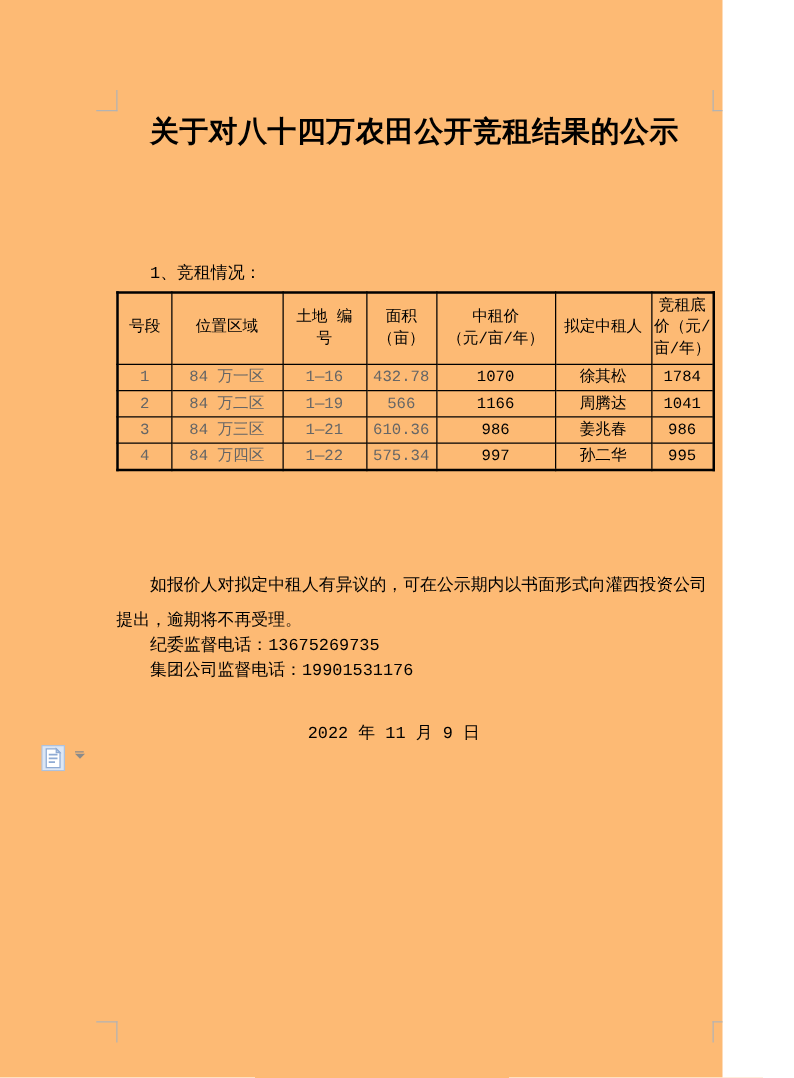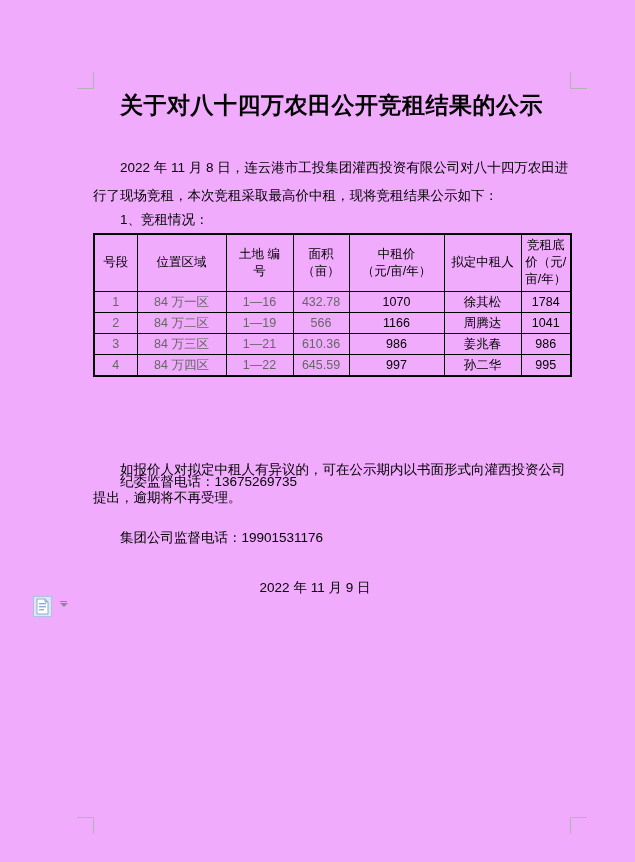--- a/index.html
+++ b/index.html
@@ -1,22 +1,22 @@
 <!DOCTYPE html>
 <html><head>
 <meta charset="utf-8">
 <style>
   html, body { margin: 0; padding: 0; background: #ffffff; }
   .page {
     position: relative;
-    width: 635px;
+    width: 578px;
     height: 862px;
-    background: #f0abfc;
+    background: #fdba74;
     overflow: hidden;
-    font-family: Liberation Sans, sans-serif;
+    font-family: Liberation Mono, monospace;
     color: #000000;
   }
   
   .mark { position: absolute; width: 16px; height: 16px; }
   .mark-tl { left: 77px;  top: 72px;  border-right: 1px solid #b3b3b3; border-bottom: 1px solid #b3b3b3; }
   .mark-tr { left: 570px; top: 72px;  border-left: 1px solid #b3b3b3;  border-bottom: 1px solid #b3b3b3; }
   .mark-bl { left: 77px;  top: 817px; border-right: 1px solid #b3b3b3; border-top: 1px solid #b3b3b3; }
   .mark-br { left: 570px; top: 817px; border-left: 1px solid #b3b3b3;  border-top: 1px solid #b3b3b3; }
 
   
@@ -26,21 +26,21 @@
   }
   .para {
     position: absolute; left: 93px; width: 477px; box-sizing: border-box;
     font-size: 13.5px; line-height: 28px;
   }
   .indent { text-indent: 27px; }
   .p-intro     { top: 154px; }
   .p-sec1      { top: 206px; }
   .p-sec2      { top: 391px; }
   .p-objection { top: 444px; margin-top: 12px; }
-  .p-phone1    { top: 468px; }
+  .p-phone1    { top: 504px; }
   .p-phone2    { top: 524px; }
   .p-company   { top: 548px; text-align: right; }
   .p-date      { top: 574px; text-align: center; padding-right: 33px; }
 
   
   .bid-table {
     position: absolute; left: 93px; top: 233px; width: 477px;
     border-collapse: collapse; table-layout: fixed;
     font-size: 12.5px; text-align: center;
     border: 2px solid #000;
@@ -73,21 +73,20 @@
 
 <div class="page">
 
   <div class="mark mark-tl"></div>
   <div class="mark mark-tr"></div>
   <div class="mark mark-bl"></div>
   <div class="mark mark-br"></div>
 
   <div class="doc-title">关于对八十四万农田公开竞租结果的公示</div>
 
-  <div class="para indent p-intro">2022 年 11 月 8 日，连云港市工投集团灌西投资有限公司对八十四万农田进行了现场竞租，本次竞租采取最高价中租，现将竞租结果公示如下：</div>
 
   <div class="para indent p-sec1">1、竞租情况：</div>
 
   <table class="bid-table">
     <colgroup>
       <col style="width:43px">
         <col style="width:89px">
         <col style="width:67px">
       <col style="width:56px">
         <col style="width:95px">
@@ -135,21 +134,21 @@
         <td class="muted">1—21</td>
         <td class="muted">610.36</td>
         <td>986</td>
         <td>姜兆春</td>
         <td>986</td>
       </tr>
       <tr>
         <td class="muted">4</td>
         <td class="muted">84 万四区</td>
         <td class="muted">1—22</td>
-        <td class="muted">645.59</td>
+        <td class="muted">575.34</td>
         <td>997</td>
         <td>孙二华</td>
         <td>995</td>
       </tr>
     </tbody>
   </table>
 
 
   <div class="para indent p-objection">如报价人对拟定中租人有异议的，可在公示期内以书面形式向灌西投资公司提出，逾期将不再受理。</div>
 

